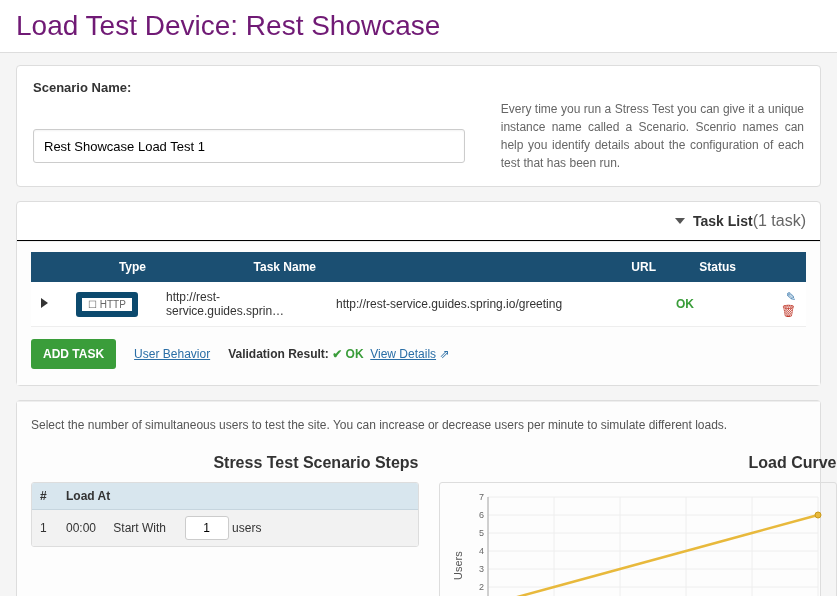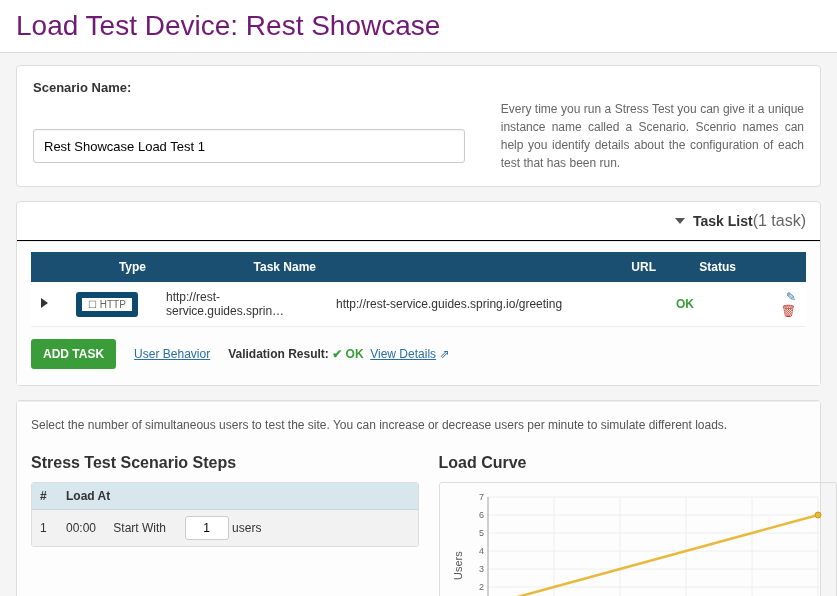--- a/index.html
+++ b/index.html
@@ -30,21 +30,21 @@
 .icon-btn { cursor:pointer; display:inline-block; margin-left:6px; }
 .pencil { color:#2a6ea6; }
 .trash { color:#c0392b; }
 
 .toolbar { display:flex; align-items:center; gap:18px; margin-top:12px; font-size:12px; }
 .btn-add { background:#3a9d3a; color:#fff; font-weight:700; border:none; padding:8px 12px; border-radius:3px; cursor:pointer; font-size:12px; }
 .link { color:#2a6ea6; text-decoration:underline; cursor:pointer; }
 .vlabel { font-weight:700; }
 .check { color:#3a9d3a; font-weight:700; }
 
-.steps-title, .curve-title { text-align:left; font-weight:700; font-size:16px; margin:4px 0 10px; }
+.steps-title, .curve-title { text-align:right; font-weight:700; font-size:16px; margin:4px 0 10px; }
 
 .steps-table { width:100%; border-collapse:collapse; font-size:12px; }
 .steps-table thead th { background:#d8e6ee; text-align:left; padding:6px 8px; font-weight:700; border-bottom:1px solid #c6d5de; }
 .steps-table tbody td { background:#f2f2f2; padding:6px 8px; border-top:1px solid #eee; vertical-align:middle; }
 .steps-block { border:1px solid #ddd; border-radius:3px; overflow:hidden; }
 .mini-input { width:44px; height:24px; border:1px solid #ccc; border-radius:3px; text-align:center; font-size:12px; }
 
 .chart-wrap { border:1px solid #ddd; border-radius:3px; padding:8px 10px 6px; }
 .chart-area { display:flex; }
 .ylabel { writing-mode:vertical-rl; transform:rotate(180deg); font-size:11px; color:#555; text-align:center; padding:0 2px; }

